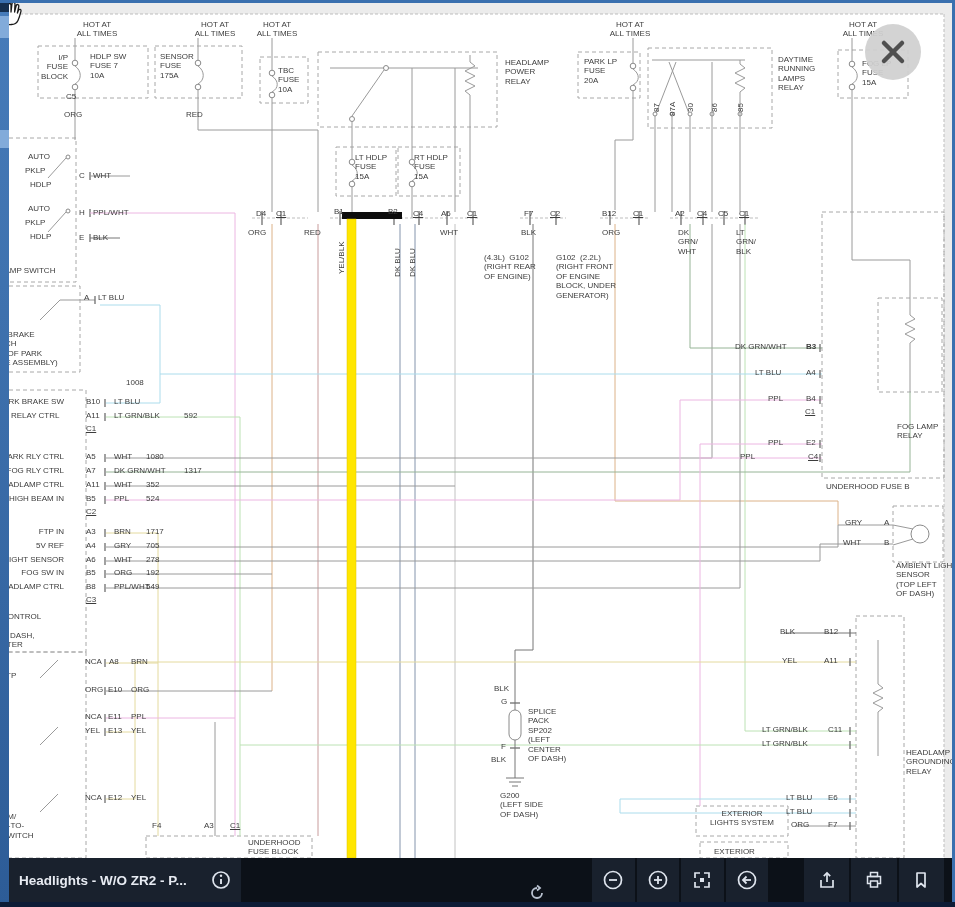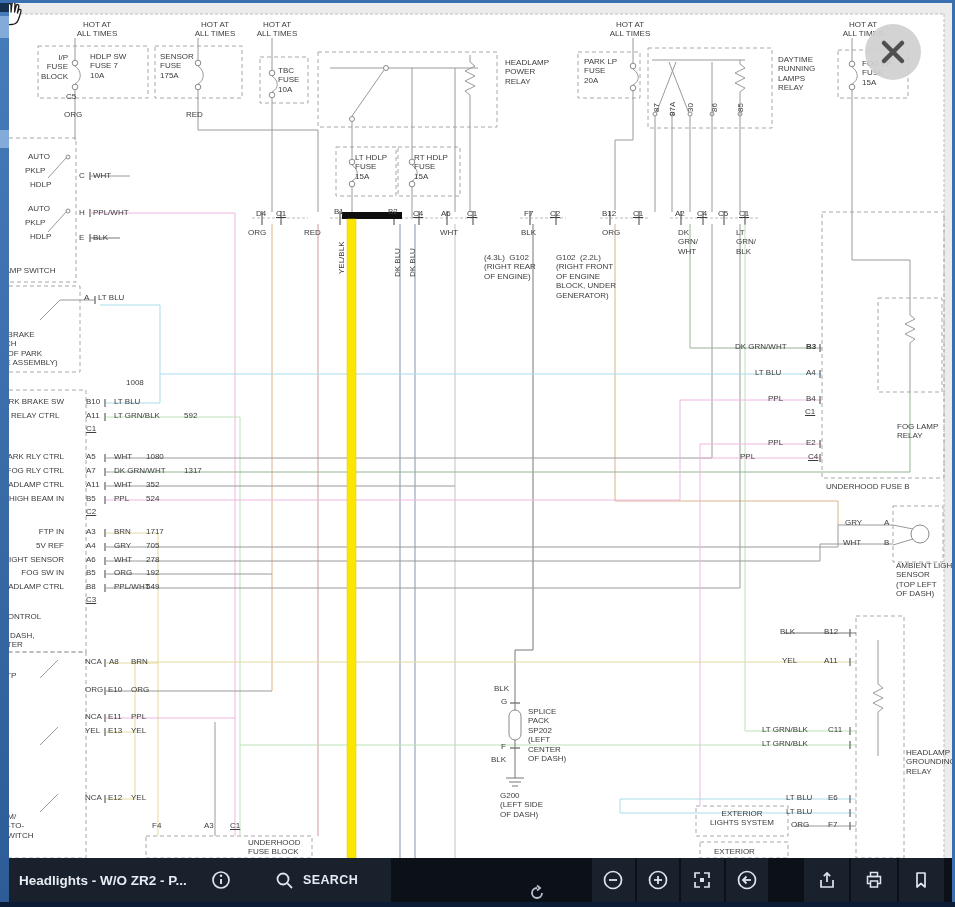--- a/index.html
+++ b/index.html
@@ -588,27 +588,20 @@
   <div class="toolbar">
     <div class="tb tb-title">
       <span class="ttl">Headlights - W/O ZR2 - P...</span>
       <svg width="20" height="20" viewBox="0 0 20 20">
         <circle cx="10" cy="10" r="8" fill="none" stroke="#dfe5ee" stroke-width="1.7"></circle>
         <line x1="10" y1="9" x2="10" y2="14" stroke="#dfe5ee" stroke-width="1.9"></line>
         <circle cx="10" cy="5.8" r="1.2" fill="#dfe5ee"></circle>
       </svg>
     </div>
 
-    <div class="tb tb-btn search">
-      <svg width="20" height="20" viewBox="0 0 20 20">
-        <circle cx="9" cy="9" r="5.5" fill="none" stroke="#dfe5ee" stroke-width="1.8"></circle>
-        <line x1="13.2" y1="13.2" x2="18" y2="18" stroke="#dfe5ee" stroke-width="1.8"></line>
-      </svg>
-      <span class="tb-label">SEARCH</span>
-    </div>
 
     <div class="tb tb-btn wires">
       <svg width="22" height="20" viewBox="0 0 22 20">
         <line x1="11" y1="3" x2="11" y2="17" stroke="#dfe5ee" stroke-width="1.6"></line>
         <line x1="3" y1="10" x2="19" y2="10" stroke="#dfe5ee" stroke-width="1.6"></line>
         <circle cx="11" cy="3" r="1.8" fill="#dfe5ee"></circle>
           <circle cx="11" cy="17" r="1.8" fill="#dfe5ee"></circle>
         <circle cx="3" cy="10" r="1.8" fill="#dfe5ee"></circle>
           <circle cx="19" cy="10" r="1.8" fill="#dfe5ee"></circle>
         <circle cx="11" cy="10" r="2.3" fill="#dfe5ee"></circle>

